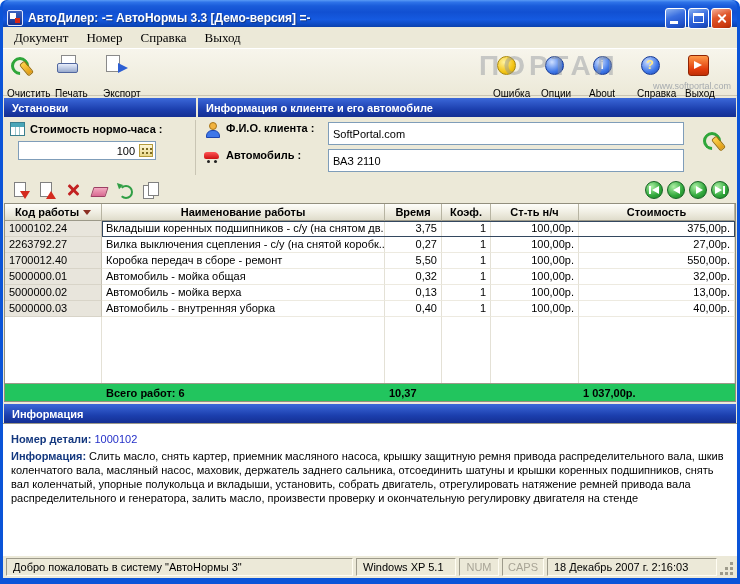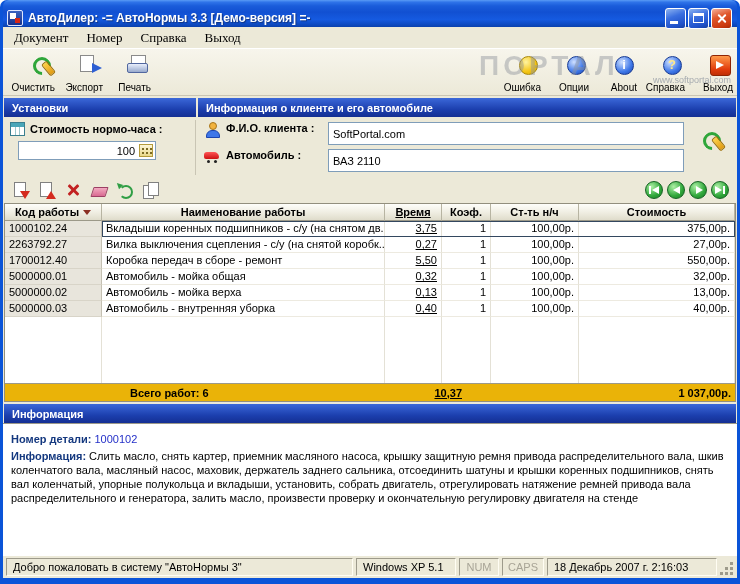--- a/index.html
+++ b/index.html
@@ -21,21 +21,21 @@
   .winbtn.close::before,.winbtn.close::after{content:"";position:absolute;left:9px;top:4px;width:2px;height:11px;background:#fff;border-radius:1px;}
   .winbtn.close::before{transform:rotate(45deg);} .winbtn.close::after{transform:rotate(-45deg);}
   
   .bodywrap{height:551px;background:#ece9d8;display:flex;flex-direction:column;overflow:hidden;}
   .menubar{height:21px;flex:none;display:flex;align-items:center;padding:0 2px;border-bottom:1px solid #fff;}
   .menu-item{padding:2px 9px;font-size:13px;cursor:default;font-family:Liberation Serif, serif;}
   
   .toolbar{height:45px;flex:none;display:flex;align-items:flex-start;justify-content:space-between;background:linear-gradient(#f7f5ec,#ece9d8);border-bottom:1px solid #c9c5b4;padding:1px 4px 0;}
   .tb-left,.tb-right{display:flex;}
   .tb-right{position:relative;}
-  .tbtn{display:flex;flex-direction:column;align-items:flex-end;width:48px;gap:5px;padding-top:3px;}
+  .tbtn{display:flex;flex-direction:column;align-items:flex-start;width:48px;gap:11px;padding-top:3px;}
   .tlabel{font-size:10px;white-space:nowrap;}
   .wm{position:absolute;left:-14px;top:0px;font-size:28px;font-weight:bold;color:#8f949c;opacity:.45;letter-spacing:4px;pointer-events:none;z-index:3;}
   .wm2{position:absolute;right:2px;bottom:8px;font-size:9px;color:#9aa0a8;opacity:.85;pointer-events:none;z-index:3;}
   
   .icon24{width:26px;height:24px;position:relative;display:block;flex:none;}
   .clear-icon::before{content:"";position:absolute;left:4px;top:4px;width:12px;height:12px;border:3px solid #2fa63a;border-right-color:transparent;border-radius:50%;transform:rotate(45deg);}
   .clear-icon::after{content:"";position:absolute;right:3px;bottom:1px;width:5px;height:13px;background:linear-gradient(#ffd24a,#e09a12);border:1px solid #9c6e07;border-radius:2px;transform:rotate(-40deg);}
   .print-icon::before{content:"";position:absolute;left:6px;top:2px;width:13px;height:8px;background:#fff;border:1px solid #8a8a8a;}
   .print-icon::after{content:"";position:absolute;left:2px;top:10px;width:21px;height:10px;background:linear-gradient(#e8eefb,#98aacd);border:1px solid #51679f;border-radius:2px;box-sizing:border-box;}
   .export-icon::before{content:"";position:absolute;left:3px;top:2px;width:12px;height:15px;background:#fff;border:1px solid #8a8a8a;}
@@ -95,34 +95,34 @@
   .navbtn{width:18px;height:18px;border-radius:50%;background:radial-gradient(circle at 35% 30%,#aef0a6,#2fa63a 60%,#1a7c26);border:1px solid #156323;position:relative;box-sizing:border-box;}
   .navicon{position:absolute;inset:0;}
   .nav-prev-icon::after{content:"";position:absolute;left:5px;top:4px;border-top:4px solid transparent;border-bottom:4px solid transparent;border-right:7px solid #fff;}
   .nav-next-icon::after{content:"";position:absolute;left:6px;top:4px;border-top:4px solid transparent;border-bottom:4px solid transparent;border-left:7px solid #fff;}
   .nav-first-icon::before{content:"";position:absolute;left:3px;top:4px;width:2px;height:8px;background:#fff;}
   .nav-first-icon::after{content:"";position:absolute;left:6px;top:4px;border-top:4px solid transparent;border-bottom:4px solid transparent;border-right:7px solid #fff;}
   .nav-last-icon::before{content:"";position:absolute;right:3px;top:4px;width:2px;height:8px;background:#fff;}
   .nav-last-icon::after{content:"";position:absolute;left:3px;top:4px;border-top:4px solid transparent;border-bottom:4px solid transparent;border-left:7px solid #fff;}
   
   .grid{flex:1;display:flex;flex-direction:column;margin:0 1px;border:1px solid #928f7e;background:#fff;overflow:hidden;min-height:0;}
-  .c0{width:97px;flex:none;} .c1{width:283px;flex:none;} .c2{width:57px;flex:none;text-decoration:underline;} .c3{width:49px;flex:none;} .c4{width:88px;flex:none;} .c5{flex:1;min-width:0;}
+  .c0{width:97px;flex:none;} .c1{width:283px;flex:none;} .c2{width:57px;flex:none;} .c3{width:49px;flex:none;} .c4{width:88px;flex:none;} .c5{flex:1;min-width:0;}
   .ghead{display:flex;height:17px;flex:none;}
   .gh{box-sizing:border-box;padding:1px 3px;font-weight:bold;font-size:11px;background:linear-gradient(#fefefa,#efede1 55%,#dfdccb);border-right:1px solid #b7b4a2;border-bottom:1px solid #9c9989;display:flex;align-items:center;justify-content:center;overflow:hidden;white-space:nowrap;}
   .sort-arrow{display:inline-block;margin-left:4px;width:0;height:0;border-left:4px solid transparent;border-right:4px solid transparent;border-top:5px solid #8b2f22;}
   .grow{position:relative;display:flex;height:16px;flex:none;}
   .grow.sel::after{content:"";position:absolute;top:0;bottom:0;left:97px;right:0;border:1px solid #33475f;pointer-events:none;box-sizing:border-box;}
   .cell{box-sizing:border-box;padding:1px 4px;font-size:11px;line-height:13px;border-right:1px solid #e4e1d6;border-bottom:1px solid #edeae0;overflow:hidden;white-space:nowrap;height:16px;}
   .code{background:#e8e5dc;border-right:1px solid #c4c0b2;border-bottom:1px solid #d8d4c8;}
   .num{text-align:right;}
   .gfill{flex:1;display:flex;min-height:0;}
   .gfill .cell{height:auto;border-bottom:none;background:#fff;}
-  .gfoot{display:flex;height:17px;flex:none;background:#eab308;border-top:1px solid #9c9989;align-items:center;font-weight:bold;padding-left:24px;}
+  .gfoot{display:flex;height:17px;flex:none;background:#22c55e;border-top:1px solid #9c9989;align-items:center;font-weight:bold;}
   .gfoot div{box-sizing:border-box;padding:1px 4px;font-size:11px;white-space:nowrap;overflow:hidden;}
-  .gfoot .fr{text-align:right;}
+  .gfoot .fr{text-align:left;}
   
   .info-head{height:19px;flex:none;margin:2px 1px 0;}
   .info-body{height:116px;flex:none;background:#fff;padding:8px 8px;font-size:11px;line-height:14px;overflow:hidden;border-top:1px solid #9c9989;}
   .info-line{margin-bottom:3px;}
   .info-label{font-weight:bold;color:#14387f;}
   .part-value{color:#2430c8;}
   
   .sb{height:22px;flex:none;display:flex;gap:3px;padding:2px 3px;box-sizing:border-box;background:#ece9d8;align-items:stretch;}
   .sb-cell{border:1px solid;border-color:#9d9a8b #fffdf3 #fffdf3 #9d9a8b;padding:1px 6px;font-size:11px;display:flex;align-items:center;white-space:nowrap;overflow:hidden;box-sizing:border-box;}
   .sb-welcome{flex:1;}
@@ -155,26 +155,26 @@
         <span class="menu-item">Выход</span>
       </div>
 
     <div class="toolbar">
       <div class="tb-left" id="tbLeft">
           <div class="tbtn">
             <span class="icon24 clear-icon"></span>
             <span class="tlabel">Очистить</span>
           </div>
           <div class="tbtn">
+            <span class="icon24 print-icon"></span>
+            <span class="tlabel">Печать</span>
+          </div>
+          <div class="tbtn">
             <span class="icon24 export-icon"></span>
             <span class="tlabel">Экспорт</span>
-          </div>
-          <div class="tbtn">
-            <span class="icon24 print-icon"></span>
-            <span class="tlabel">Печать</span>
           </div>
         </div>
       <div class="tb-right" id="tbRight">
         <span class="wm">ПОРТАЛ</span>
         <span class="wm2">www.softportal.com</span>
       <div class="tbtn">
             <span class="icon24 error-icon"></span>
             <span class="tlabel">Ошибка</span>
           </div>
           <div class="tbtn">

